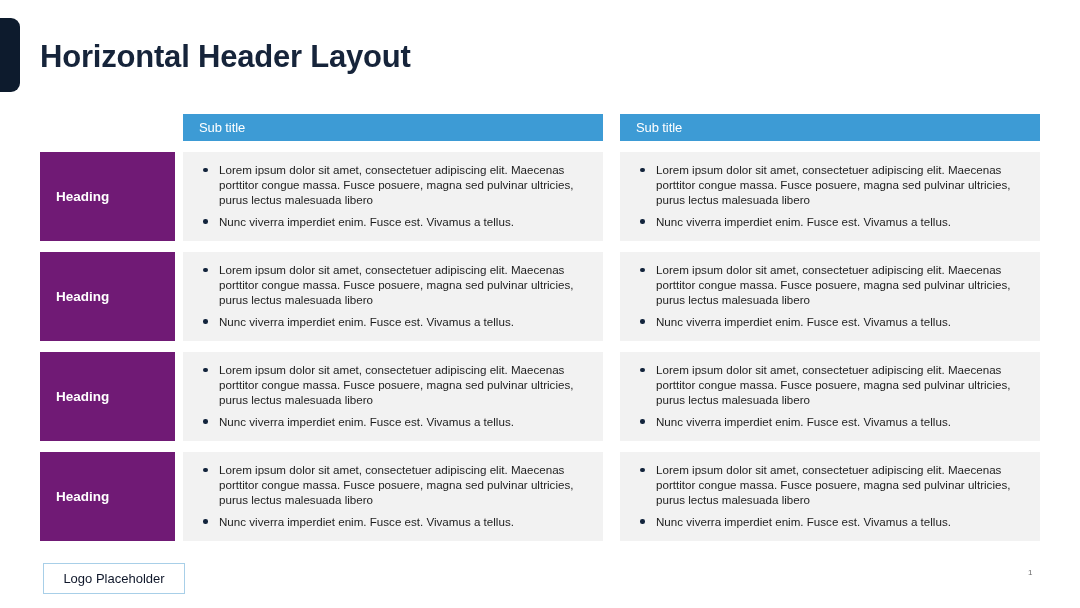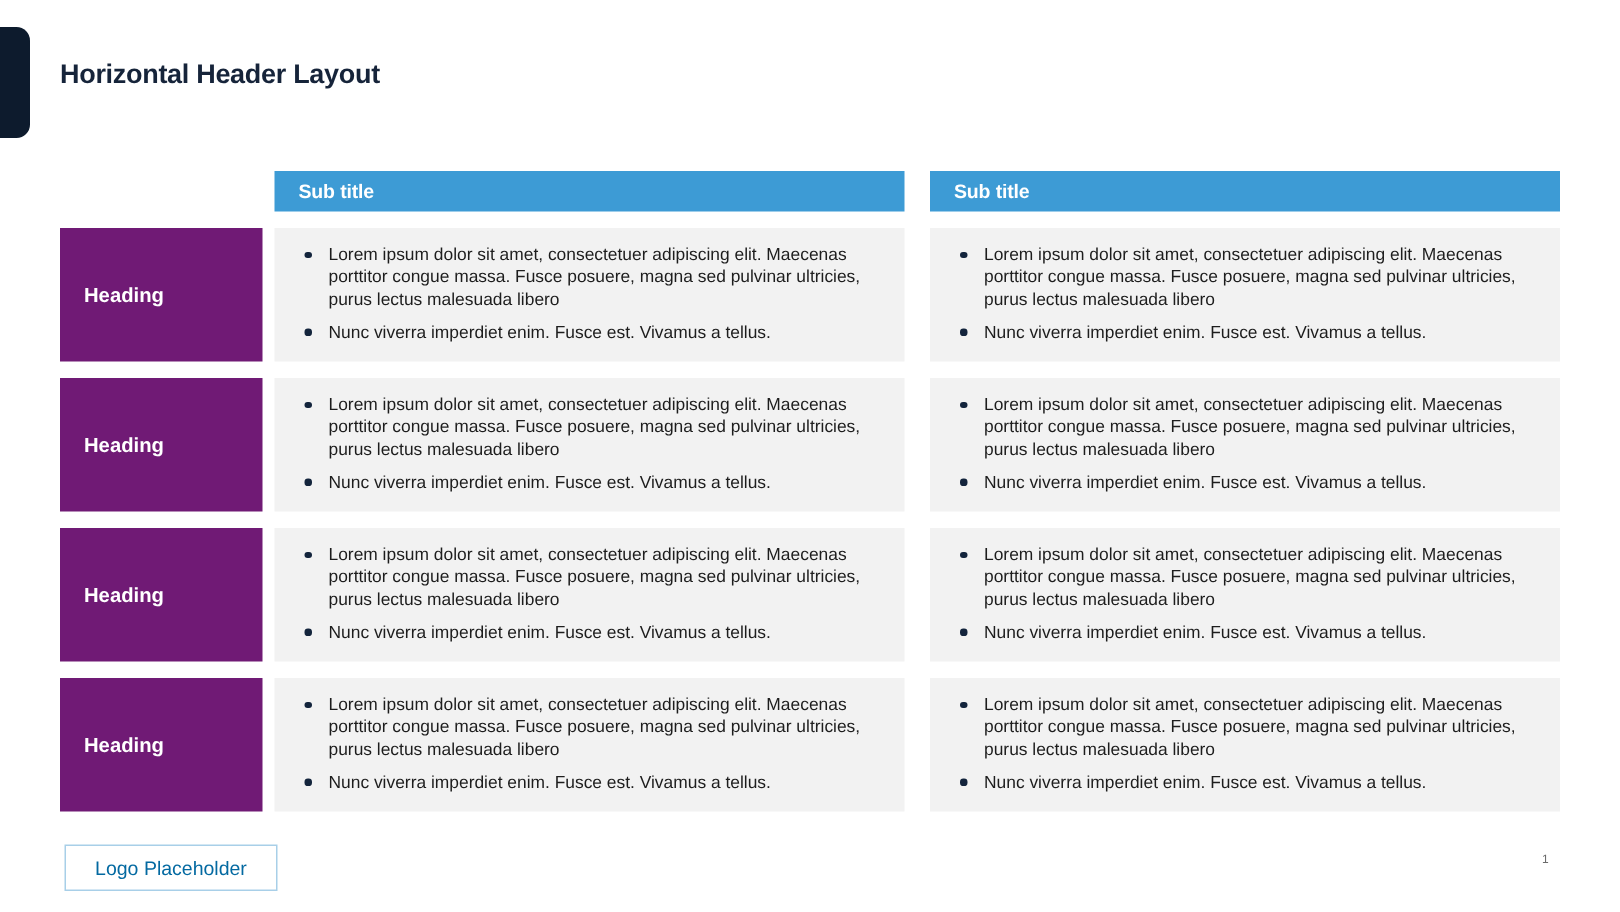--- a/index.html
+++ b/index.html
@@ -32,21 +32,21 @@
     height: 74px;
     background: #0d1b2d;
     border-radius: 9px;
   }
 
   
   .slide-title {
     position: absolute;
     left: 40px;
     top: 39px;
-    font-size: 18px;
+    font-size: 31px;
     font-weight: bold;
     color: #16243a;
     letter-spacing: -0.2px;
     white-space: nowrap;
   }
 
   
   .header-row {
     position: absolute;
     left: 183px;
@@ -54,21 +54,21 @@
     width: 857px;
     height: 27px;
     display: flex;
     gap: 17px;
   }
   .col-header {
     flex: 1 1 0;
     background: #3d9bd5;
     color: #ffffff;
     font-size: 13px;
-    font-weight: bold;
+    font-weight: normal;
     display: flex;
     align-items: center;
     padding-left: 16px;
     box-sizing: border-box;
     letter-spacing: -0.1px;
   }
 
   
   .rows {
     position: absolute;
@@ -145,21 +145,21 @@
     left: 43px;
     top: 563px;
     width: 142px;
     height: 31px;
     border: 1px solid #a8cfe8;
     background: #ffffff;
     display: flex;
     align-items: center;
     justify-content: center;
     font-size: 13px;
-    color: #0369a1;
+    color: #0f172a;
     box-sizing: border-box;
   }
 
   .page-number {
     position: absolute;
     left: 1028px;
     top: 568px;
     font-size: 8px;
     color: #6b6b6b;
   }

